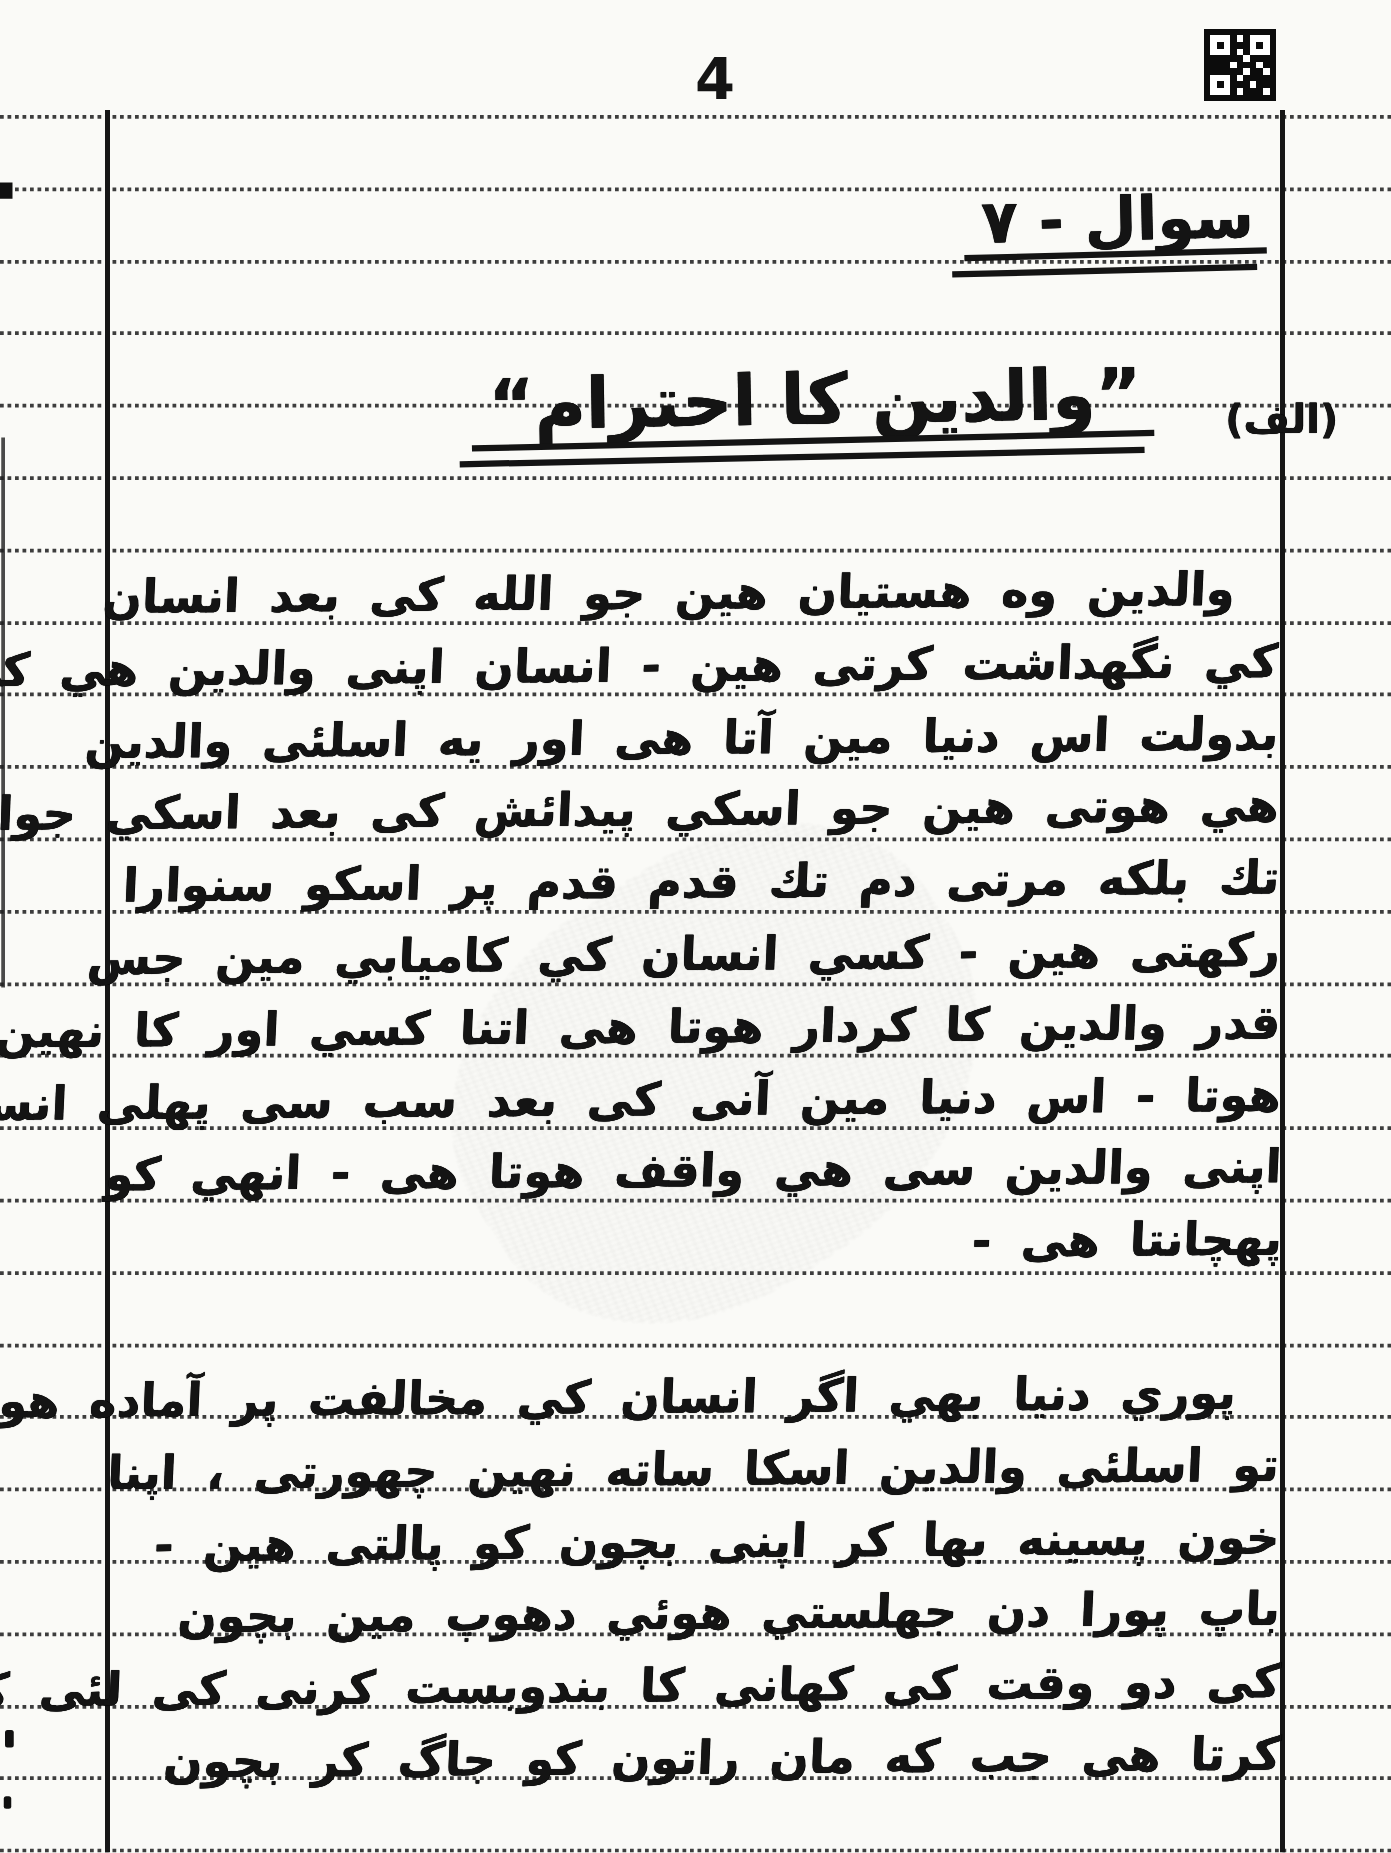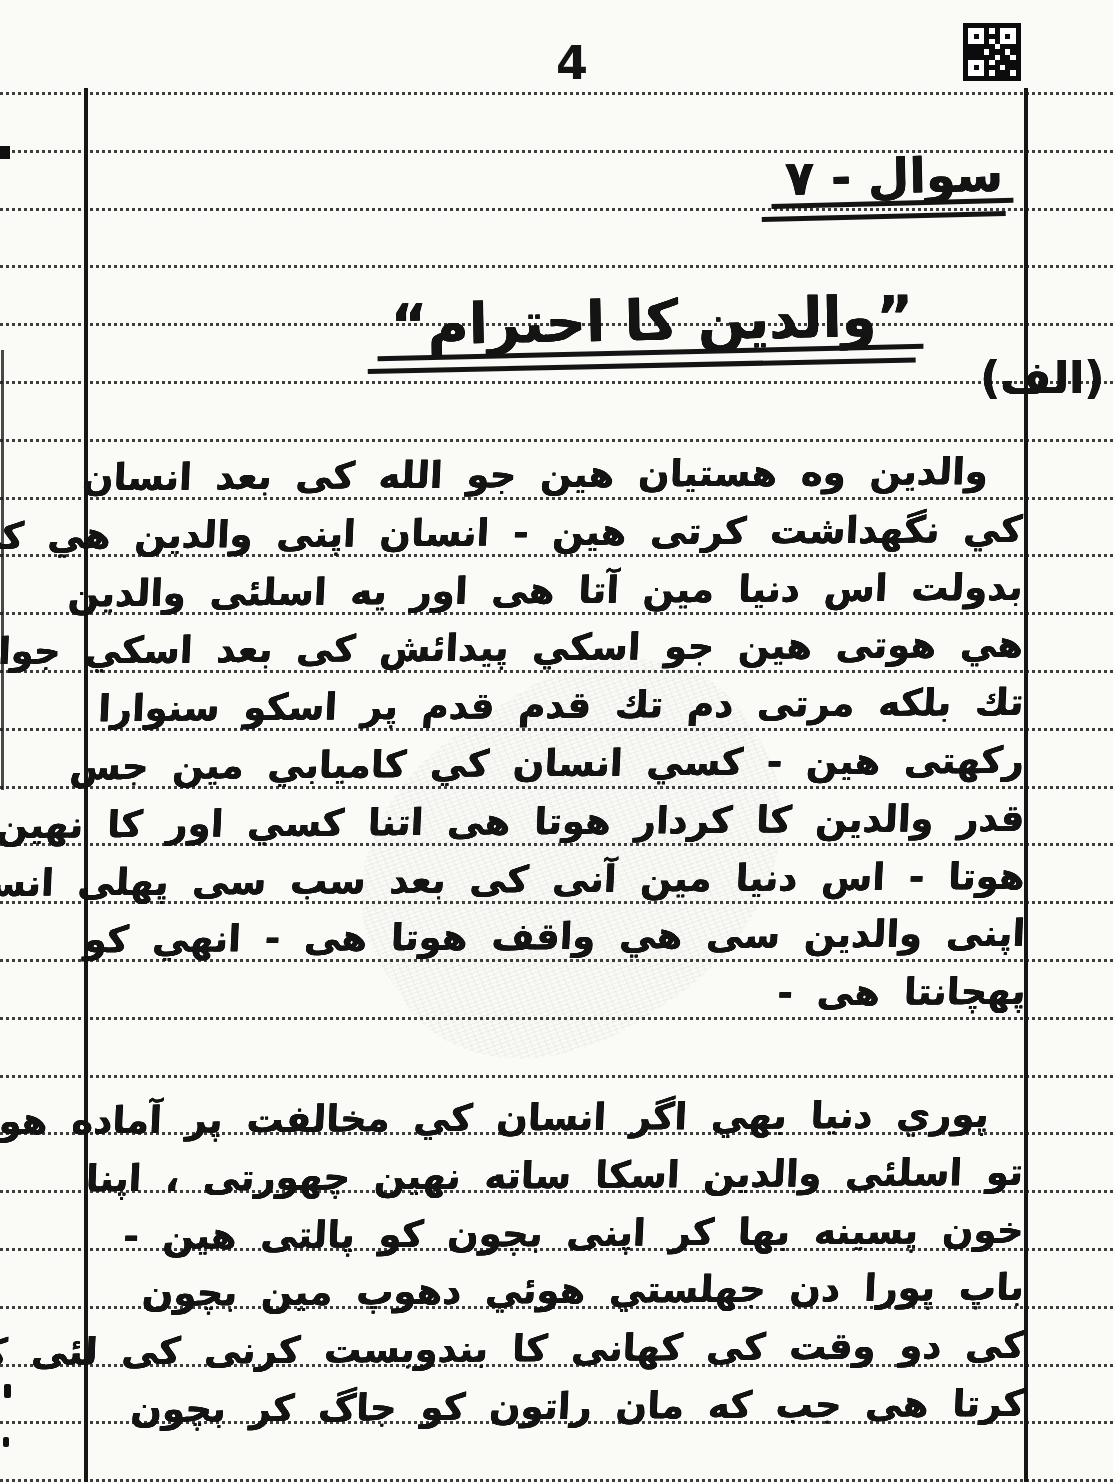--- a/index.html
+++ b/index.html
@@ -66,22 +66,22 @@
   .dblu{position:relative;display:inline-block;}
   .dblu::before{
     content:"";position:absolute;left:-14px;right:-10px;bottom:-2px;
     height:5px;background:var(--ink);transform:rotate(-.3deg);
   }
   .dblu::after{
     content:"";position:absolute;left:-24px;right:-2px;bottom:-15px;
     height:5px;background:var(--ink);transform:rotate(-.2deg);
   }
   .section-label{
-    left:980px;top:352px;
-    font-size:44px;font-weight:700;
+    left:980px;top:316px;
+    font-size:32px;font-weight:700;
     direction:rtl;
   }
 
   
   .para{
     position:absolute;left:88px;width:936px;
     direction:rtl;text-align:right;
     transform:rotate(-.4deg);
   }
   .para .hline{

